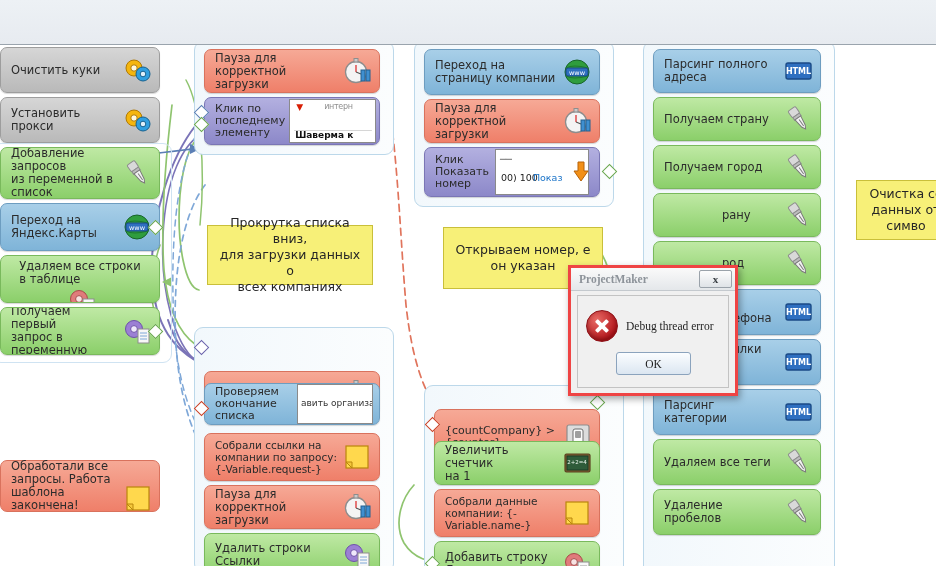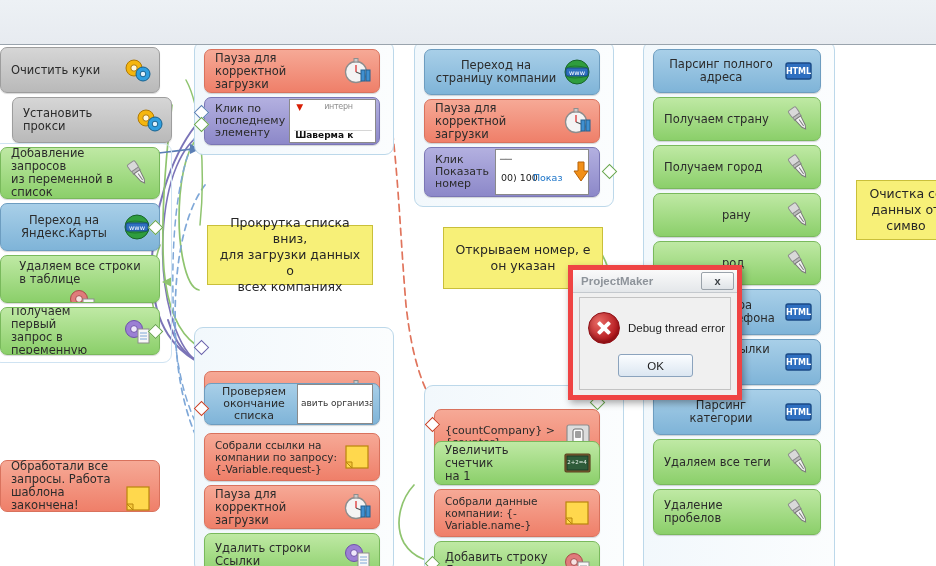--- a/index.html
+++ b/index.html
@@ -35,21 +35,21 @@
     font-size:11.5px;line-height:13px;color:#2b2b2b;
     border:1px solid rgba(0,0,0,.22);
     box-shadow:0 1px 1px rgba(0,0,0,.16);
     overflow:hidden;
   }
   .node .lbl{flex:1 1 auto;white-space:pre-line;padding-right:4px;}
   .node .ic{flex:0 0 auto;width:32px;height:30px;position:relative;}
 
   .n-grey{background:linear-gradient(#d6d6d6,#b9b9b9);border-color:#9d9d9d;}
   .n-green{background:linear-gradient(#bfe9a4,#8bcf6a);border-color:#79b95c;}
-  .n-blue{background:linear-gradient(#a8cfe8,#7fb4d8);border-color:#6d9dc0;text-align:center;}
+  .n-blue{background:linear-gradient(#a8cfe8,#7fb4d8);border-color:#6d9dc0;}
   .n-red{background:linear-gradient(#f6a996,#ef7f69);border-color:#d9725d;}
   .n-purple{background:linear-gradient(#b3b0e0,#8c88c9);border-color:#7a76b5;}
 
   
   .note{
     position:absolute;background:#f7f078;border:1px solid #c9bf3a;
     font-size:12.5px;line-height:16px;color:#262626;text-align:center;
     display:flex;align-items:center;justify-content:center;
     box-sizing:border-box;padding:4px 6px;white-space:pre-line;
   }
@@ -78,23 +78,23 @@
   .anchor{position:absolute;width:9px;height:9px;background:#fff;
           border:1.4px solid #8d8d8d;transform:rotate(45deg);}
   .anchor.blue{border-color:#5b7fb5;}
   .anchor.green{border-color:#6aa84f;}
   .anchor.red{border-color:#cc4125;}
   .anchor.purple{border-color:#6b64ad;}
 
   
   .dialog{
     position:absolute;left:568px;top:220px;width:164px;height:125px;
-    background:#f0f0f0;border:5px solid #ef4444;
+    background:#f0f0f0;border:3px solid #ef4444;
     box-shadow:2px 3px 7px rgba(0,0,0,.35);
-    font-family:Liberation Sans, sans-serif;
+    font-family:Liberation Serif, serif;
   }
   .dlg-title{
     height:22px;display:flex;align-items:center;justify-content:space-between;
     padding:0 3px 0 8px;
     background:linear-gradient(#fafafa,#e4e7ea);
     border-bottom:1px solid #c4c9ce;
   }
   .dlg-title .t{font-size:11.5px;font-weight:bold;color:#8d939a;}
   .dlg-close{
     width:31px;height:16px;border:1px solid #9aa2aa;border-radius:2px;
@@ -173,21 +173,21 @@
             <g>
               <circle cx="13" cy="13" r="8" fill="#f5b60e" stroke="#b07a06" stroke-width="1"></circle>
               <circle cx="13" cy="13" r="3.2" fill="#fff8dd" stroke="#b07a06" stroke-width="1"></circle>
               <circle cx="22" cy="19" r="7" fill="#2f9fe0" stroke="#17628f" stroke-width="1"></circle>
               <circle cx="22" cy="19" r="2.8" fill="#dff0fb" stroke="#17628f" stroke-width="1"></circle>
             </g>
           </svg>
       </span>
     </div>
 
-    <div class="node n-grey" style="left:12px;top:52px;width:160px;height:46px;">
+    <div class="node n-grey" style="left:0px;top:52px;width:160px;height:46px;">
       <span class="lbl">Установить прокси</span>
       <span class="ic">
         <svg viewBox="0 0 32 30">
             <circle cx="13" cy="13" r="8" fill="#f5b60e" stroke="#b07a06"></circle>
             <circle cx="13" cy="13" r="3.2" fill="#fff8dd" stroke="#b07a06"></circle>
             <circle cx="22" cy="19" r="7" fill="#2f9fe0" stroke="#17628f"></circle>
             <circle cx="22" cy="19" r="2.8" fill="#dff0fb" stroke="#17628f"></circle>
           </svg>
       </span>
     </div>

